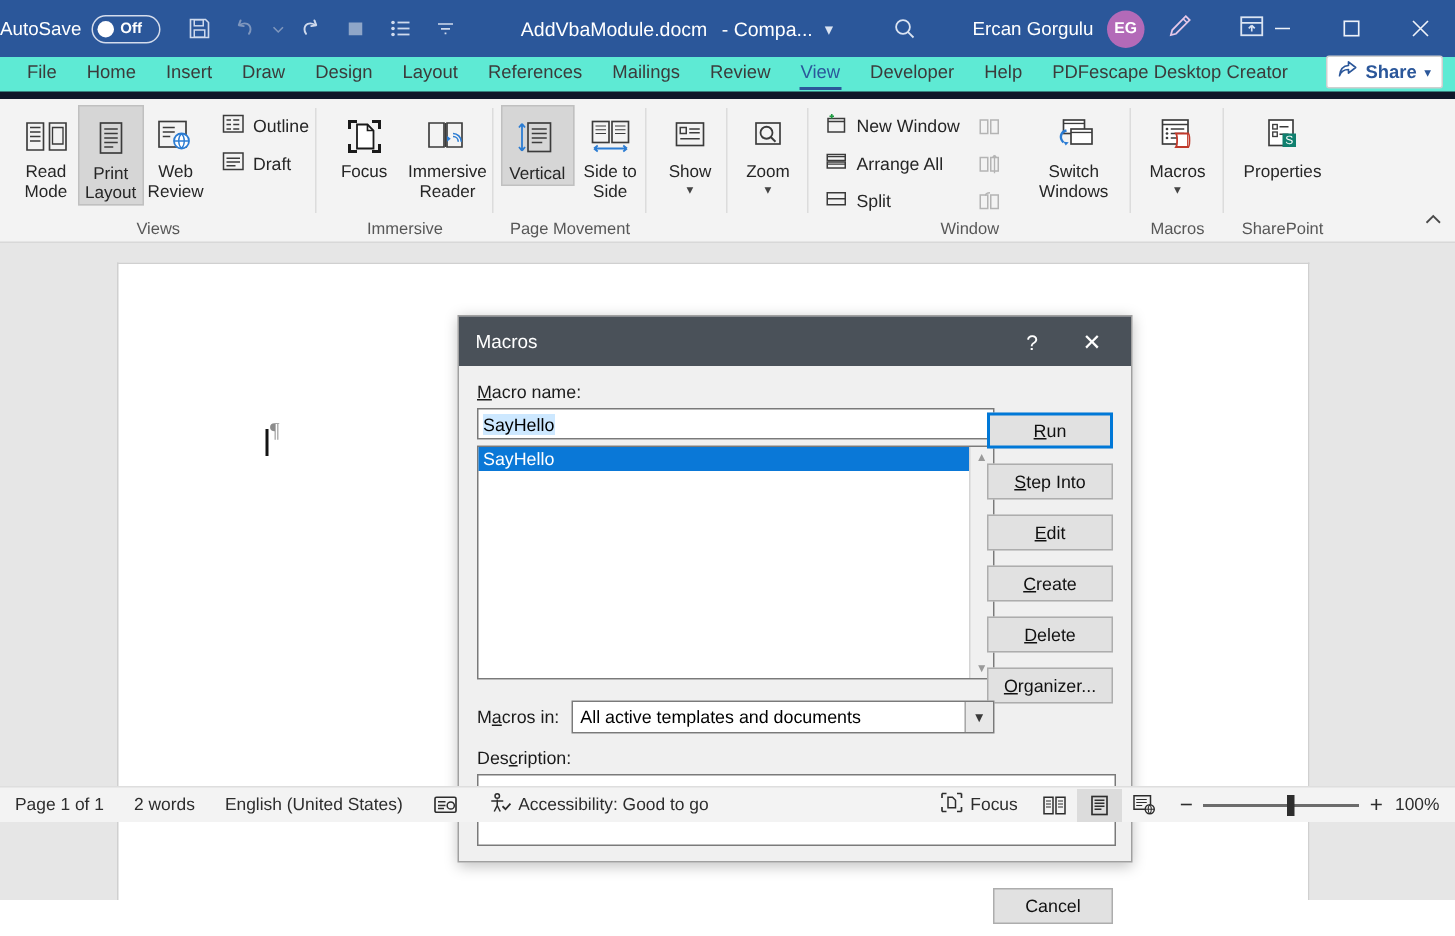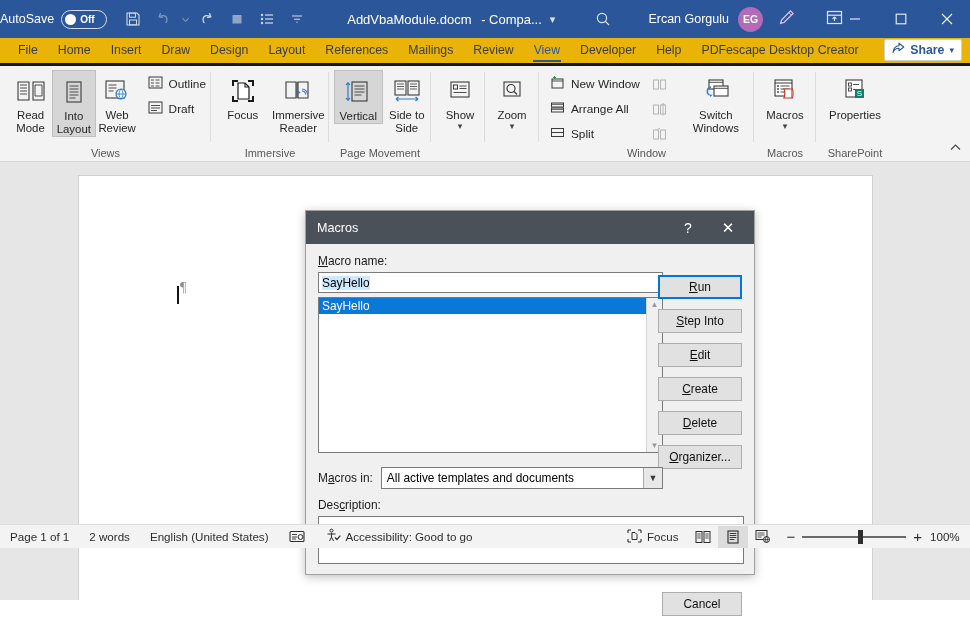--- a/index.html
+++ b/index.html
@@ -46,22 +46,22 @@
     display: flex; align-items: center; justify-content: center;
   }
   .tb-pen { margin-left: 14px; color: #e4c7e8; }
   .tb-ribbonopt { margin-left: 30px; color: #dbe4f2; }
   .wincontrols { position: absolute; right: 0; top: 0; height: 38px; display: flex; }
   .wc { width: 46px; height: 38px; display: flex; align-items: center; justify-content: center; color: #eef2f9; }
 
   
   .tabstrip {
     position: absolute; top: 38px; left: 0; width: 970px; height: 28px;
-    background: #eab308; display: flex; align-items: flex-end;
-    border-bottom: 3px solid #0f172a;
+    background: #5eead4; display: flex; align-items: flex-end;
+    border-bottom: 5px solid #0f172a;
   }
   .tab {
     font-size: 12.3px; color: #3b3b3b; padding: 0 10px; height: 26px;
     display: flex; align-items: center; white-space: nowrap; position: relative;
   }
   .tab:first-child { margin-left: 8px; }
   .tab.active { color: #2b579a; font-weight: normal; }
   .tab.active::after {
     content: ""; position: absolute; bottom: 1px; left: 9px; right: 9px;
     height: 2.2px; background: #2b579a;
@@ -364,21 +364,21 @@
           </span>
           <span>Read Mode</span>
         </div>
         <div class="bigbtn sel">
           <span class="ic">
             <svg width="26" height="26" viewBox="0 0 26 26">
                 <rect x="6" y="3" width="14" height="20" fill="none" stroke="#3b3b3b" stroke-width="1.1"></rect>
                 <path d="M8.5 7h9M8.5 10h9M8.5 13h9M8.5 16h9M8.5 19h6" stroke="#3b3b3b" stroke-width="0.9"></path>
               </svg>
           </span>
-          <span>Into Layout</span>
+          <span>Print Layout</span>
         </div>
         <div class="bigbtn">
           <span class="ic">
             <svg width="30" height="26" viewBox="0 0 30 26">
                 <rect x="4" y="3" width="18" height="17" fill="none" stroke="#3b3b3b" stroke-width="1.1"></rect>
                 <path d="M6.5 7h8M6.5 10h8M6.5 13h5" stroke="#3b3b3b" stroke-width="0.9"></path>
                 <circle cx="19" cy="16" r="5" fill="#ffffff" stroke="#2b7cd3" stroke-width="1.2"></circle>
                 <path d="M14 16h10M19 11c2.5 2.5 2.5 7.5 0 10M19 11c-2.5 2.5-2.5 7.5 0 10" stroke="#2b7cd3" stroke-width="0.9" fill="none"></path>
               </svg>
           </span>

